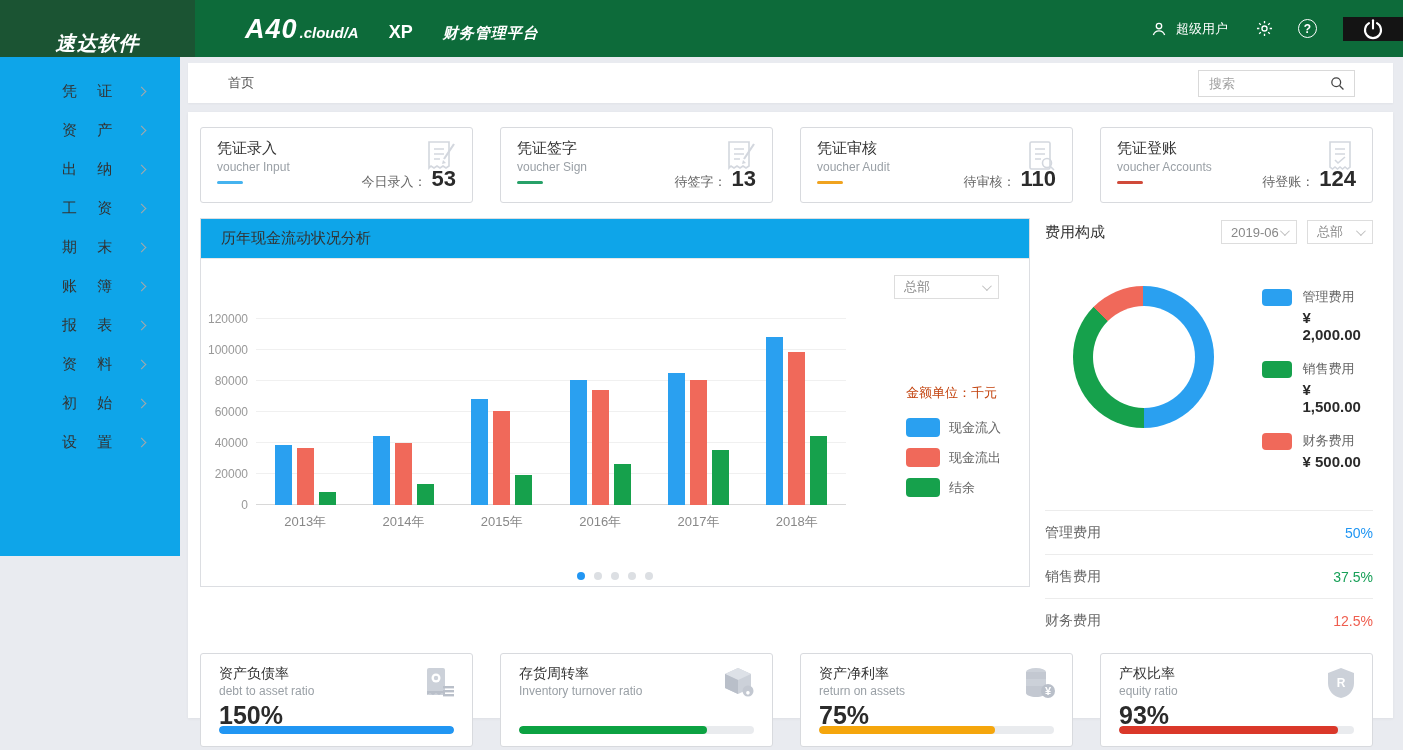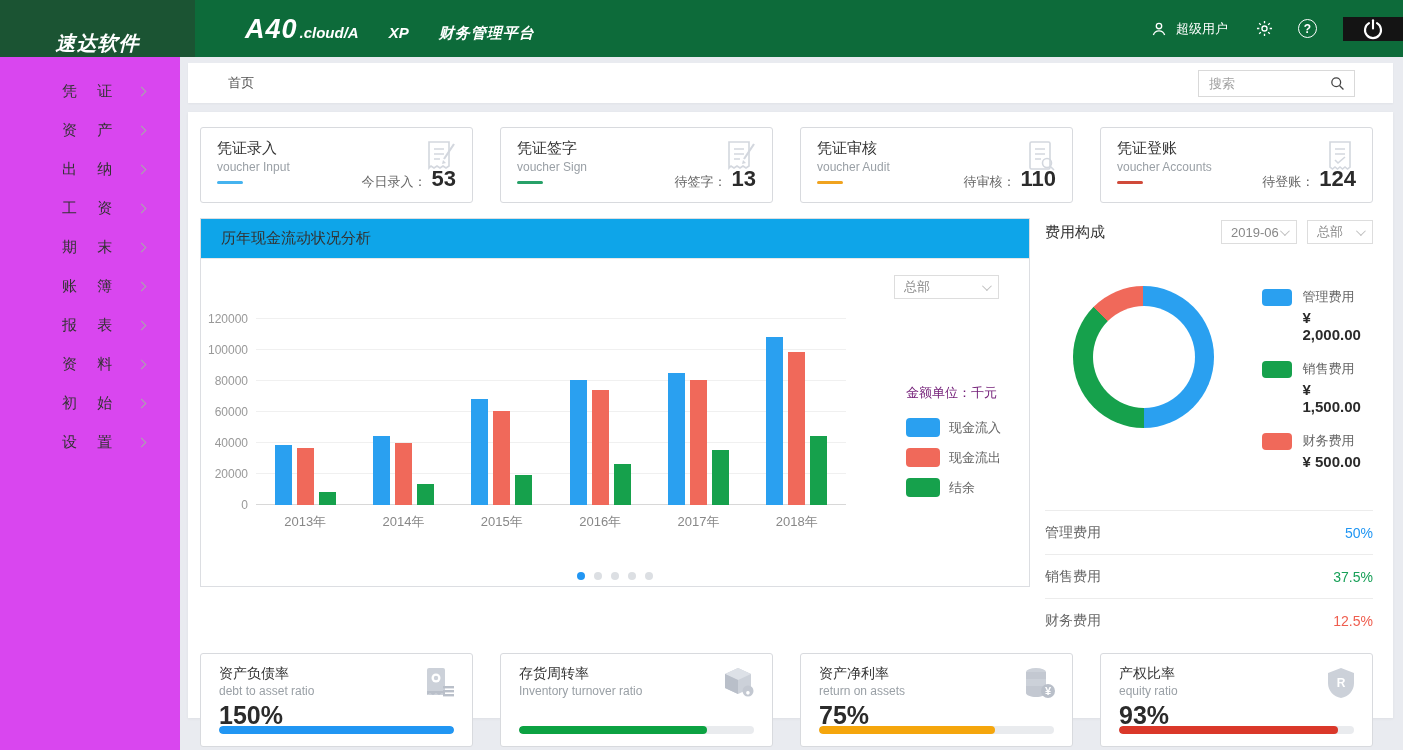--- a/index.html
+++ b/index.html
@@ -7,32 +7,32 @@
     font-family:"Liberation Sans","DejaVu Sans",sans-serif; background:#e9ebf0; color:#333; }
 
   
   .header { position:absolute; top:0; left:0; width:1403px; height:57px;
     background:#0d6b3a; display:flex; align-items:stretch; z-index:10; }
   .logo-zone { width:195px; background:#1b5433; display:flex; align-items:flex-end; justify-content:center; }
   .logo-text { color:#fff; font-size:20px; font-weight:bold; font-style:italic; letter-spacing:1px; }
   .title-zone { display:flex; align-items:baseline; padding-left:50px; padding-top:14px; color:#fff; }
   .prod-main { font-size:27px; font-weight:bold; font-style:italic; letter-spacing:1px; }
   .prod-suffix { font-size:15px; font-weight:bold; font-style:italic; margin-left:2px; }
-  .prod-edition { font-size:15px; font-weight:bold; font-style:italic; margin-left:30px; }
+  .prod-edition { font-size:18px; font-weight:bold; margin-left:30px; }
   .prod-platform { font-size:15px; font-weight:bold; font-style:italic; margin-left:30px; letter-spacing:1px; }
   .header-right { margin-left:auto; display:flex; align-items:center; color:#fff; }
   .user-box { display:flex; align-items:center; gap:7px; font-size:13px; cursor:pointer; }
   .hicon { width:20px; height:20px; display:flex; align-items:center; justify-content:center; cursor:pointer; }
   .gear { margin-left:26px; }
   .help { margin-left:24px; margin-right:26px; width:19px; height:19px; border:1.5px solid #fff;
     border-radius:50%; font-size:12px; font-weight:bold; }
   .power-zone { width:60px; background:#141414; display:flex; align-items:center; justify-content:center; cursor:pointer; }
 
   
-  .sidebar { position:absolute; top:57px; left:0; width:180px; height:693px; background:#d946ef; padding-top:15px; }
+  .sidebar { position:absolute; top:57px; left:0; width:180px; height:499px; background:#0ea5e9; padding-top:15px; }
   .side-item { height:39px; display:flex; align-items:center; padding:0 35px 0 62px; cursor:pointer; }
   .side-label { font-size:15px; color:#333; letter-spacing:8px; white-space:nowrap; flex:1; }
   .chev-r { width:7px; height:7px; border-top:1.5px solid #a8a8a8; border-right:1.5px solid #a8a8a8;
     transform:rotate(45deg); flex:none; }
 
   
   .content { position:absolute; top:57px; left:180px; width:1223px; height:693px; }
   .breadcrumb-bar { margin:6px 10px 0 8px; height:40px; background:#fff; display:flex; align-items:center;
     padding:0 38px 0 40px; box-shadow:0 1px 2px rgba(0,0,0,0.04); }
   .crumb { font-size:13px; color:#555; cursor:pointer; }
@@ -72,21 +72,21 @@
   .plot-wrap { position:absolute; left:55px; top:60px; width:590px; height:186px; }
   .gridline { position:absolute; left:0; width:100%; height:1px; background:#f0f0f0; }
   .gridline.zero { background:#d8d8d8; }
   .ytick { position:absolute; right:calc(100% + 8px); transform:translateY(50%); font-size:12px; color:#999; white-space:nowrap; }
   .bars-row { position:absolute; left:0; bottom:0; width:100%; height:100%; display:flex; }
   .bar-group { flex:1; display:flex; align-items:flex-end; justify-content:center; gap:5px; height:100%; }
   .bar { width:17px; }
   .x-labels { position:absolute; left:55px; top:254px; width:590px; display:flex; }
   .x-label { flex:1; text-align:center; font-size:13px; color:#888; }
   .chart-legend { position:absolute; right:28px; top:125px; }
-  .unit-label { font-size:13px; color:#701a75; margin-bottom:16px; }
+  .unit-label { font-size:13px; color:#c2410c; margin-bottom:16px; }
   .legend-item { display:flex; align-items:center; gap:9px; margin-bottom:11px; cursor:pointer; }
   .legend-swatch { width:34px; height:19px; border-radius:4px; }
   .legend-label { font-size:13px; color:#666; }
   .dots { position:absolute; left:0; right:0; bottom:6px; display:flex; justify-content:center; gap:9px; }
   .dot { width:8px; height:8px; border-radius:50%; background:#dcdfe3; cursor:pointer; }
   .dot.active { background:#2196f3; }
 
   
   .expense-panel { flex:1; padding-top:2px; }
   .exp-header { display:flex; align-items:center; }

